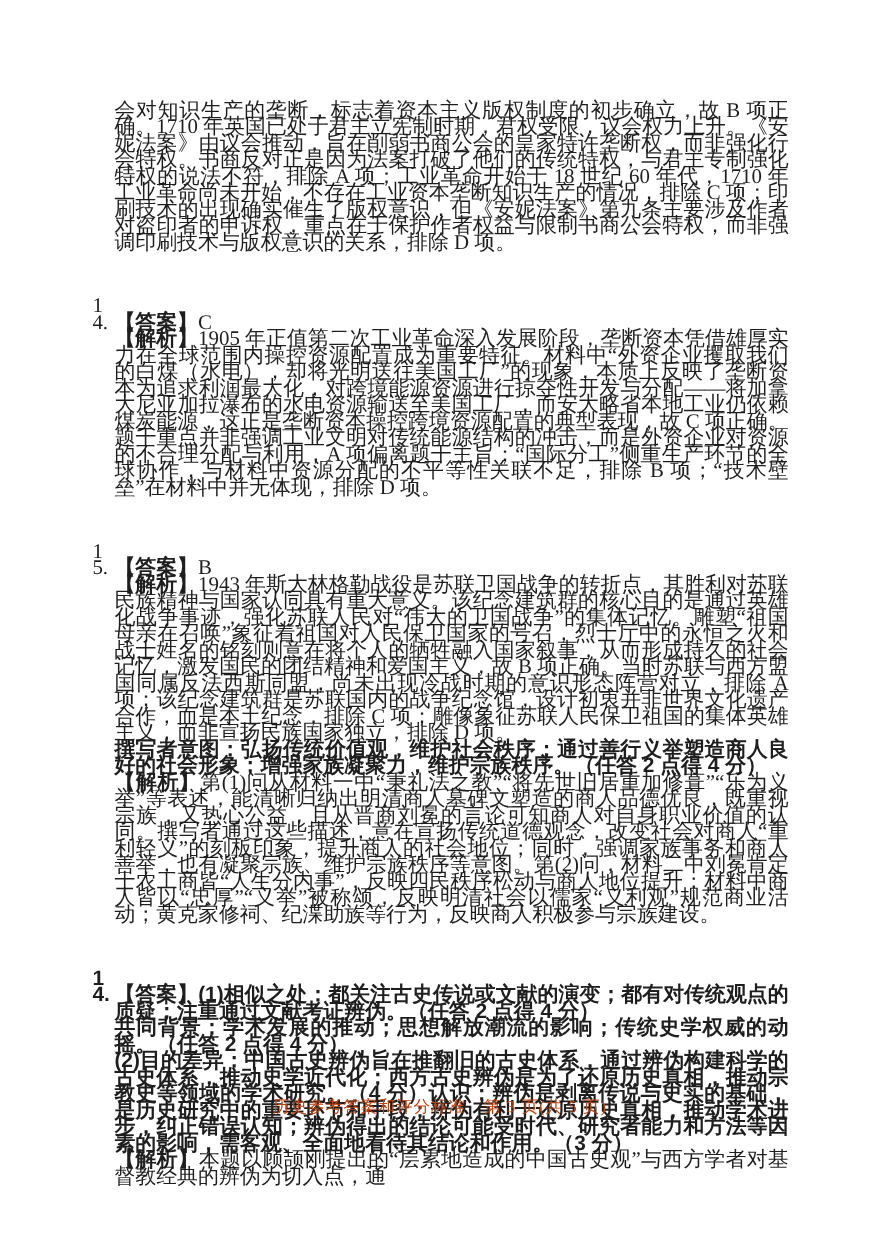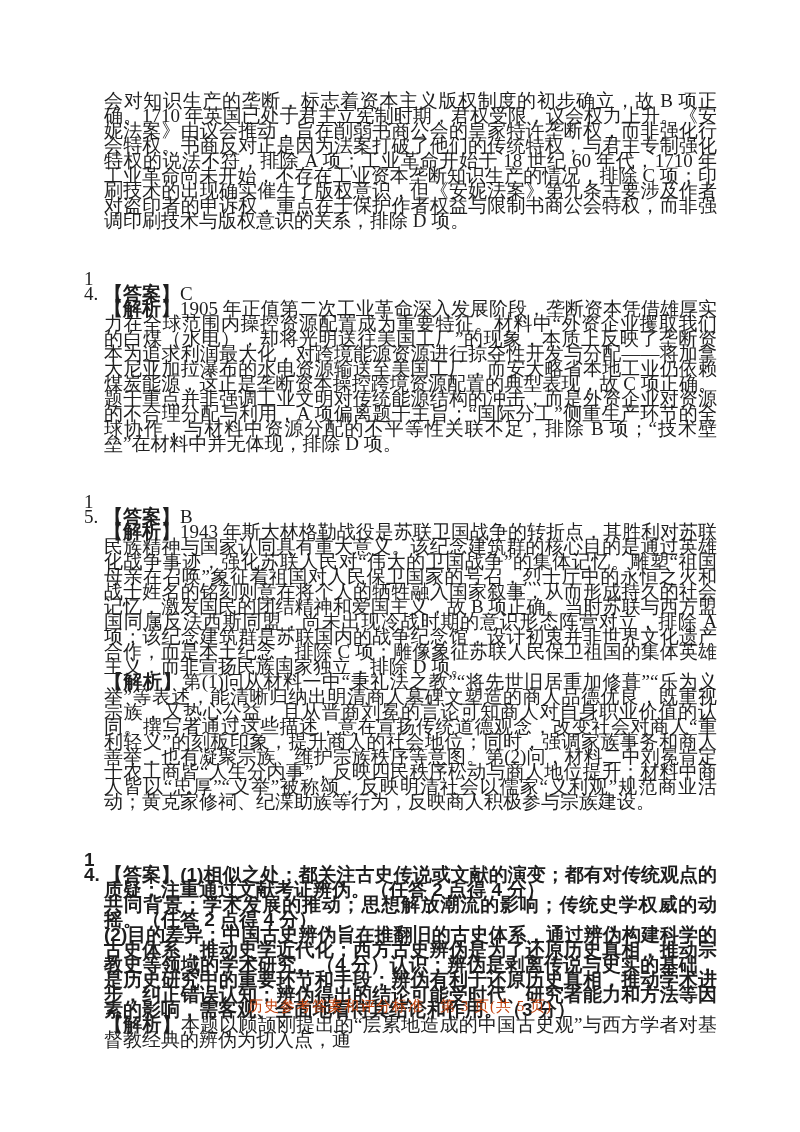--- a/index.html
+++ b/index.html
@@ -60,20 +60,21 @@
     <div id="questions">
         <div>
           <p class="para"><span class="qnum">14.</span><span class="lbl">【答案】</span>C</p>
           <p class="para"><span class="lbl">【解析】</span>1905 年正值第二次工业革命深入发展阶段，垄断资本凭借雄厚实力在全球范围内操控资源配置成为重要特征。材料中“外资企业攫取我们的白煤（水电），却将光明送往美国工厂”的现象，本质上反映了垄断资本为追求利润最大化，对跨境能源资源进行掠夺性开发与分配——将加拿大尼亚加拉瀑布的水电资源输送至美国工厂，而安大略省本地工业仍依赖煤炭能源，这正是垄断资本操控跨境资源配置的典型表现，故 C 项正确。题干重点并非强调工业文明对传统能源结构的冲击，而是外资企业对资源的不合理分配与利用，A 项偏离题干主旨；“国际分工”侧重生产环节的全球协作，与材料中资源分配的不平等性关联不足，排除 B 项；“技术壁垒”在材料中并无体现，排除 D 项。</p>
         </div>
         <div>
           <p class="para"><span class="qnum">15.</span><span class="lbl">【答案】</span>B</p>
           <p class="para"><span class="lbl">【解析】</span>1943 年斯大林格勒战役是苏联卫国战争的转折点，其胜利对苏联民族精神与国家认同具有重大意义。该纪念建筑群的核心目的是通过英雄化战争事迹，强化苏联人民对“伟大的卫国战争”的集体记忆。雕塑“祖国母亲在召唤”象征着祖国对人民保卫国家的号召，烈士厅中的永恒之火和战士姓名的铭刻则意在将个人的牺牲融入国家叙事，从而形成持久的社会记忆，激发国民的团结精神和爱国主义，故 B 项正确。当时苏联与西方盟国同属反法西斯同盟，尚未出现冷战时期的意识形态阵营对立，排除 A 项；该纪念建筑群是苏联国内的战争纪念馆，设计初衷并非世界文化遗产合作，而是本土纪念，排除 C 项；雕像象征苏联人民保卫祖国的集体英雄主义，而非宣扬民族国家独立，排除 D 项。</p>
         </div>
         <div>
+          <p class="para ans-bold">撰写者意图：弘扬传统价值观，维护社会秩序；通过善行义举塑造商人良好的社会形象；增强家族凝聚力，维护宗族秩序。（任答 2 点得 4 分）</p>
           <p class="para"><span class="lbl">【解析】</span>第(1)问从材料一中“秉礼法之教”“将先世旧居重加修葺”“乐为义举”等表述，能清晰归纳出明清商人墓碑文塑造的商人品德优良，既重视宗族，又热心公益，且从晋商刘冕的言论可知商人对自身职业价值的认同。撰写者通过这些描述，意在宣扬传统道德观念，改变社会对商人“重利轻义”的刻板印象，提升商人的社会地位；同时，强调家族事务和商人善举，也有凝聚宗族、维护宗族秩序等意图。第(2)问，材料二中刘冕肯定士农工商皆“人生分内事”，反映四民秩序松动与商人地位提升；材料中商人皆以“忠厚”“义举”被称颂，反映明清社会以儒家“义利观”规范商业活动；黄克家修祠、纪渫助族等行为，反映商人积极参与宗族建设。</p>
         </div>
         <div>
           <p class="para ans-bold"><span class="qnum">14.</span><span class="lbl">【答案】</span>(1)相似之处：都关注古史传说或文献的演变；都有对传统观点的质疑；注重通过文献考证辨伪。（任答 2 点得 4 分）</p>
           <p class="para ans-bold">共同背景：学术发展的推动；思想解放潮流的影响；传统史学权威的动摇。（任答 2 点得 4 分）</p>
           <p class="para ans-bold">(2)目的差异：中国古史辨伪旨在推翻旧的古史体系，通过辨伪构建科学的古史体系，推动史学近代化；西方古史辨伪是为了还原历史真相，推动宗教史等领域的学术研究。（4 分）认识：辨伪是剥离传说与史实的基础，是历史研究中的重要环节和手段；辨伪有利于还原历史真相，推动学术进步，纠正错误认知；辨伪得出的结论可能受时代、研究者能力和方法等因素的影响，需客观、全面地看待其结论和作用。（3 分）</p>
           <p class="para"><span class="lbl">【解析】</span>本题以顾颉刚提出的“层累地造成的中国古史观”与西方学者对基督教经典的辨伪为切入点，通</p>
         </div>
       </div>
   </div>

